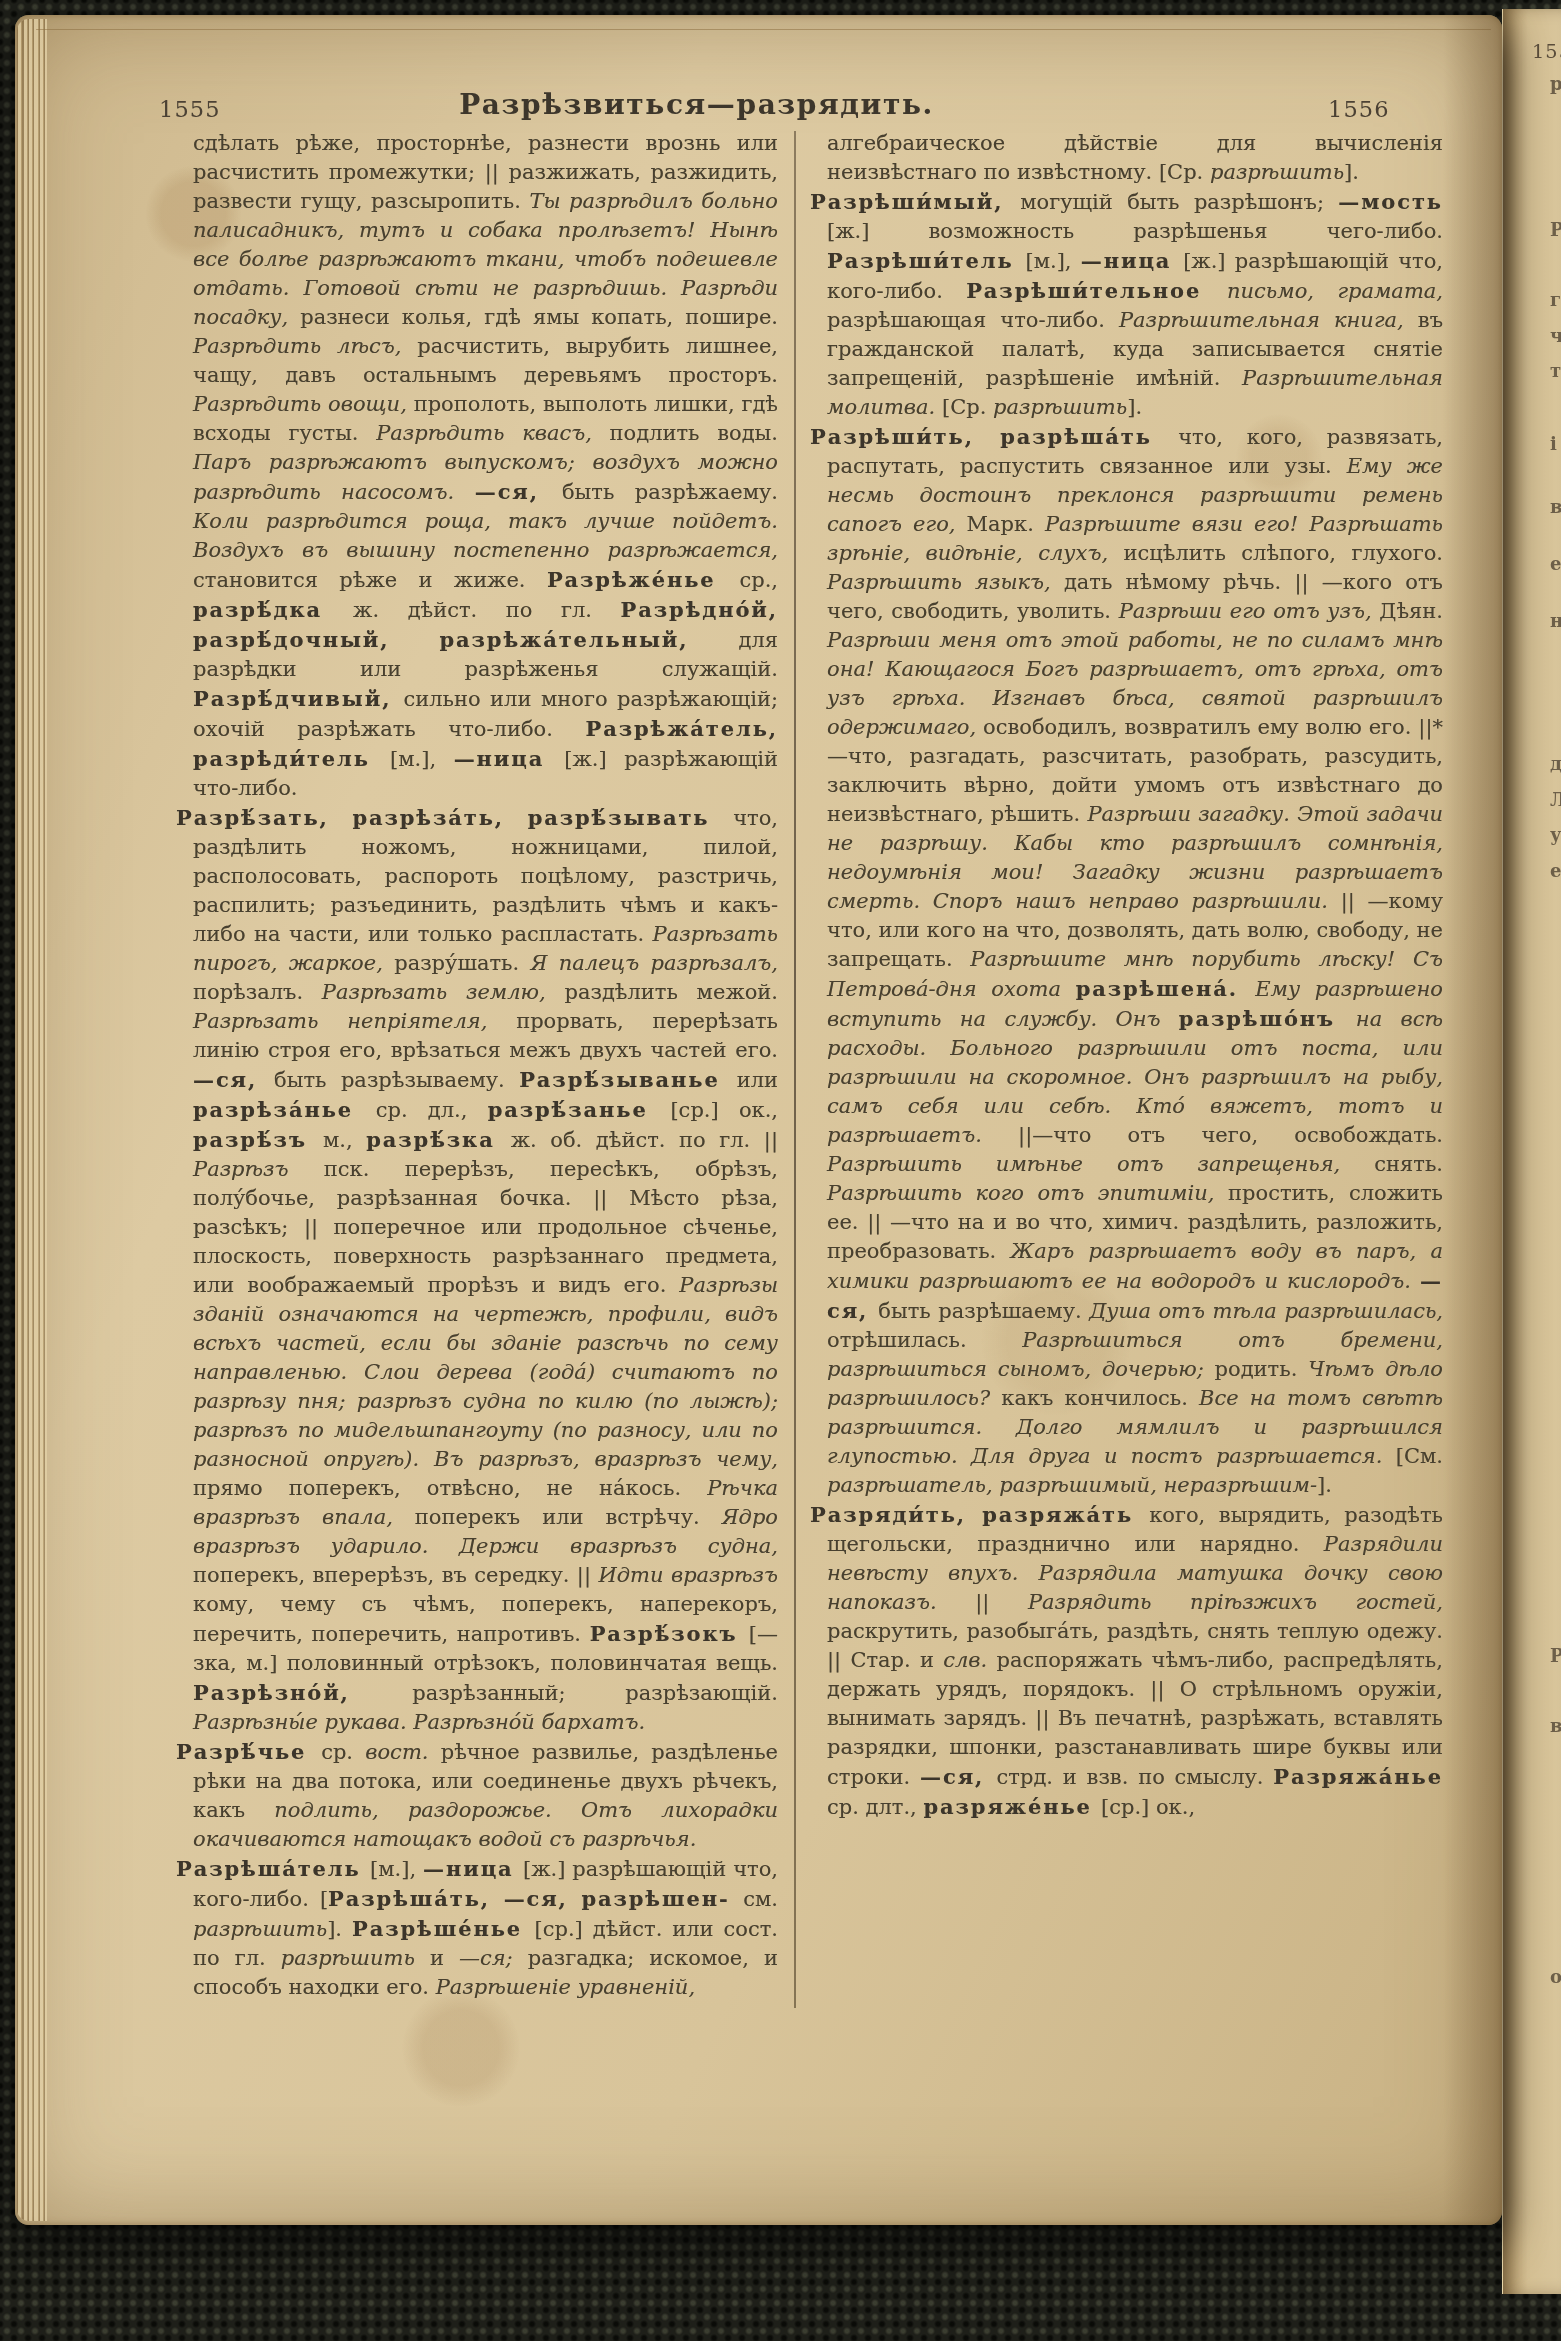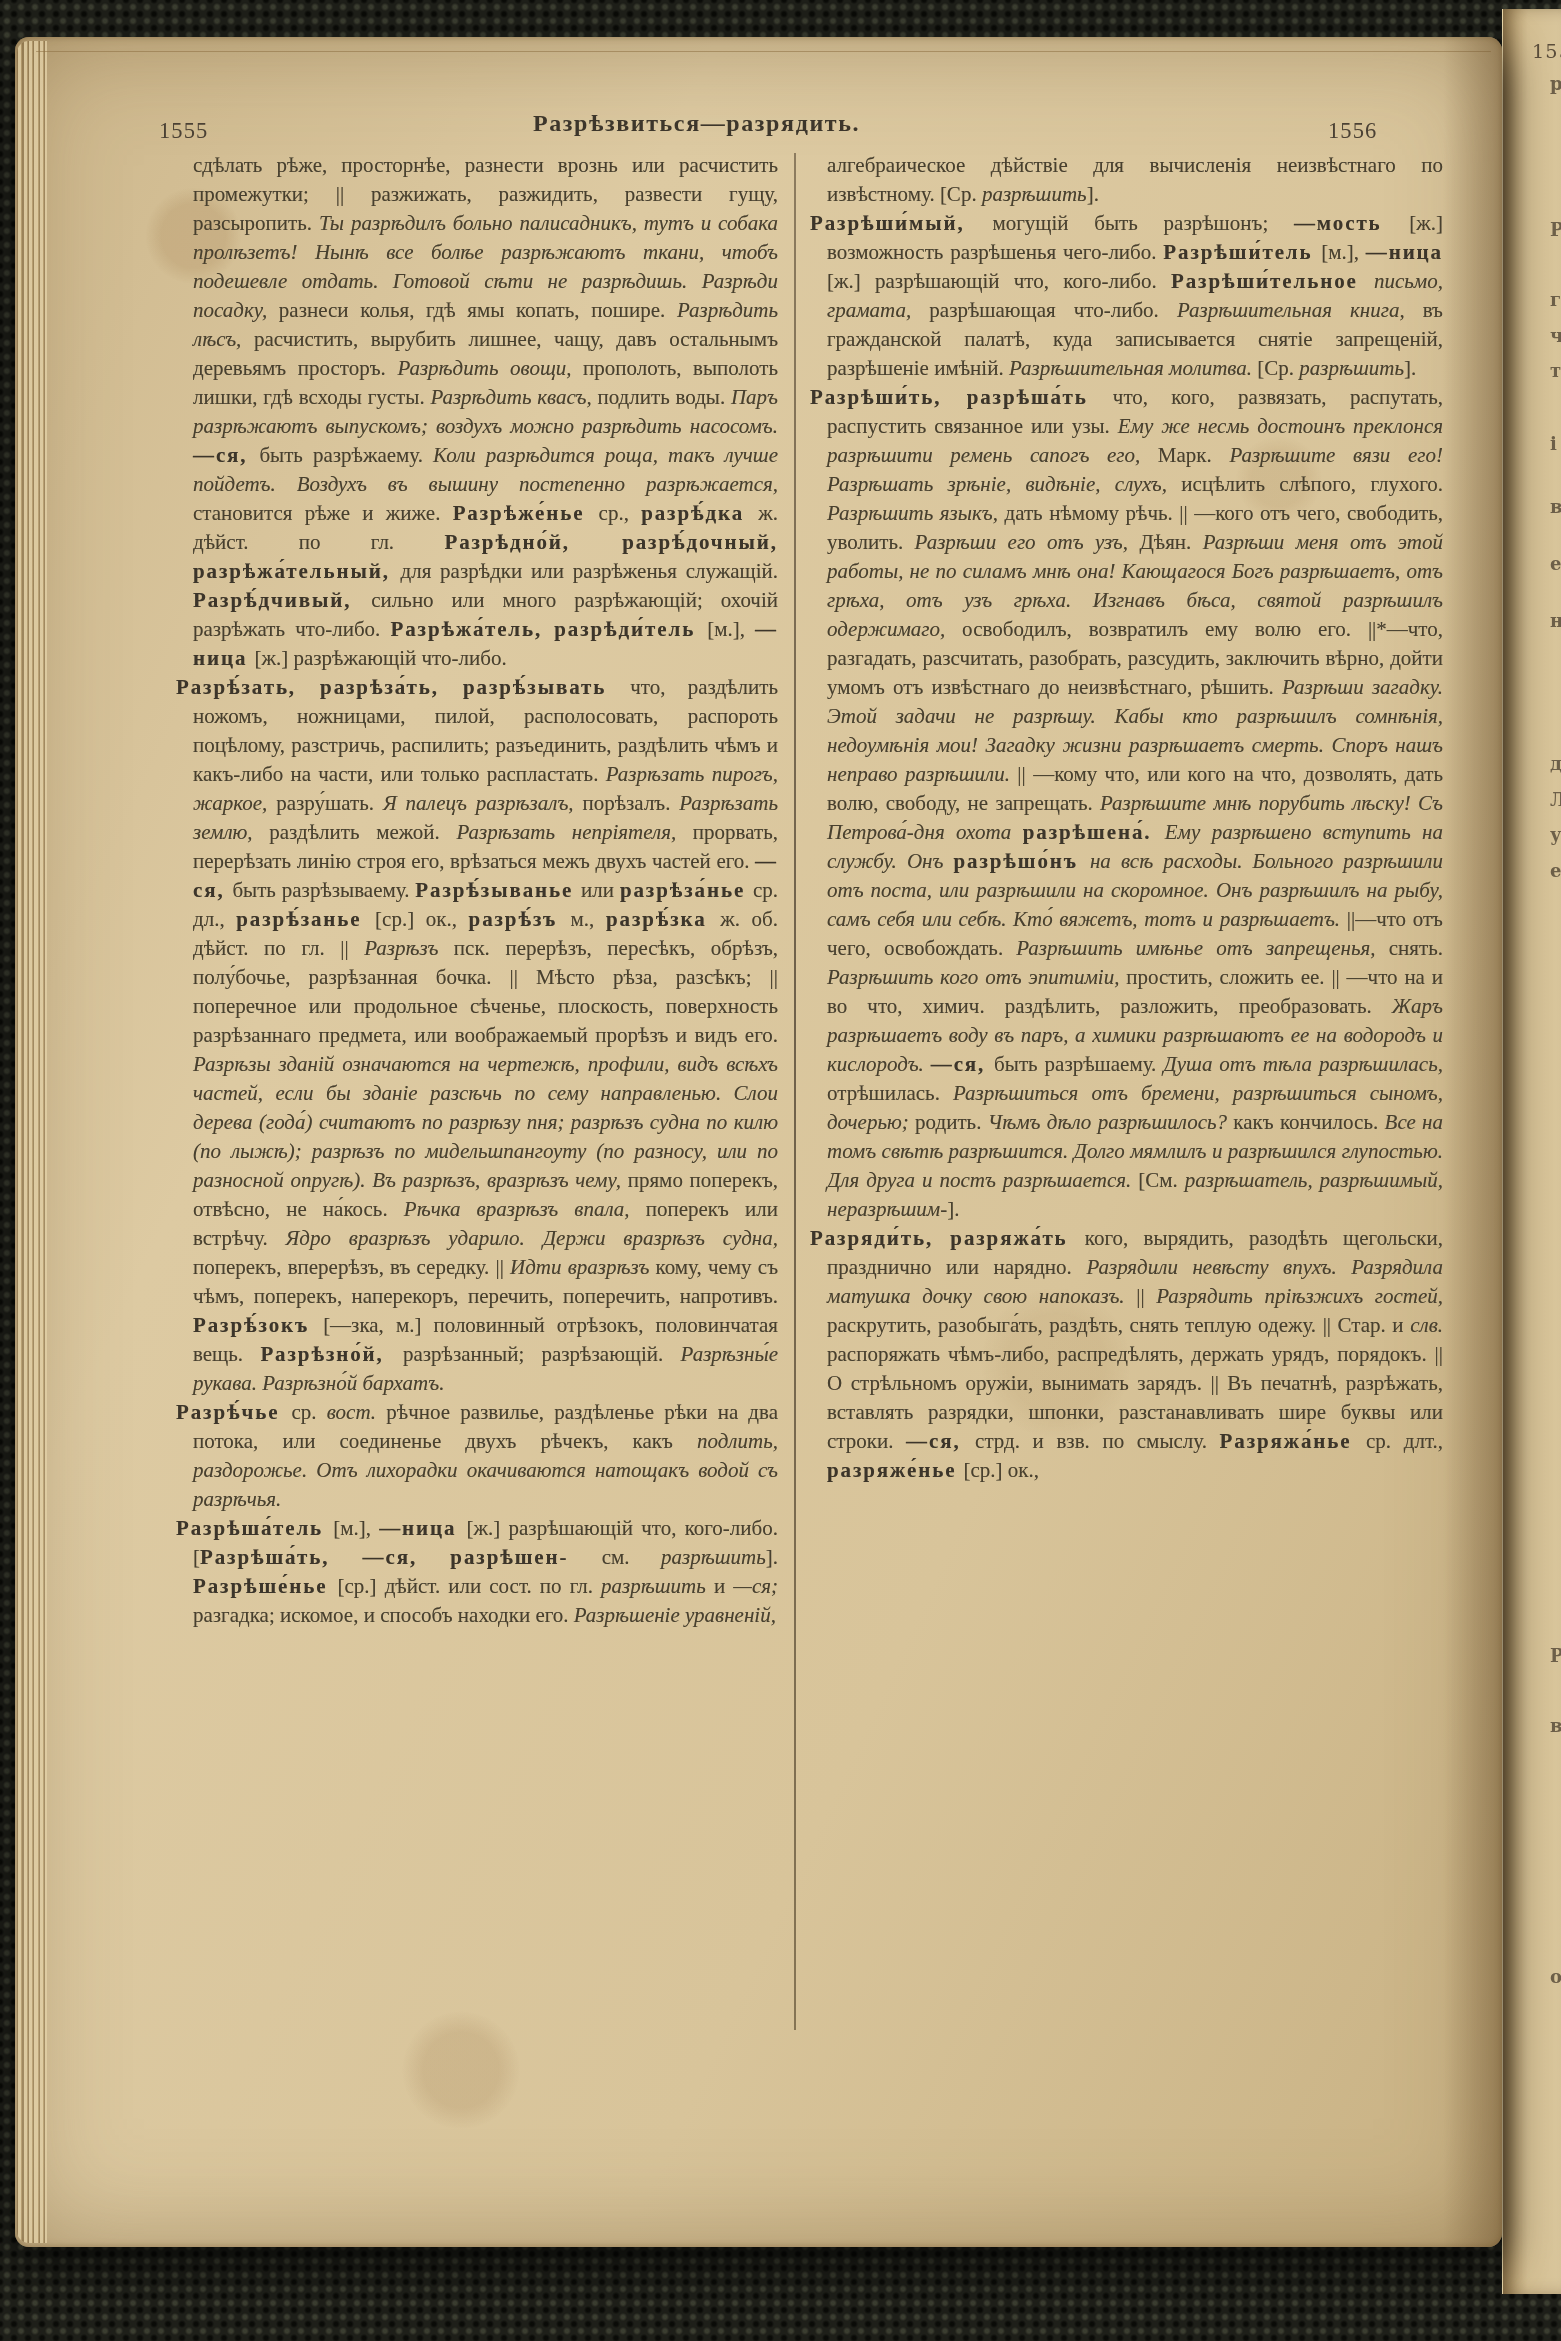--- a/index.html
+++ b/index.html
@@ -7,28 +7,27 @@
     position:relative;width:1561px;height:2342px;overflow:hidden;
     background-color:#1e1f19;
     background-image:
       radial-gradient(rgba(64,66,52,.85) 18%, transparent 42%),
       radial-gradient(rgba(8,9,6,.9) 18%, transparent 42%);
     background-size:14px 14px;
     background-position:0 0,7px 7px;
     font-family:"DejaVu Serif","Liberation Serif",serif;
   }
   .page{
-    position:absolute;left:15px;top:37px;width:1487px;height:2210px;
+    position:absolute;left:15px;top:15px;width:1487px;height:2210px;
     background:linear-gradient(115deg,#cdb78c,#ddcaa2 28%,#d8c49a 65%,#c8b183);
     border-radius:14px;
     box-shadow:
       inset 0 0 107px rgba(108,82,42,.45),
       inset 0 0 7.5px rgba(116,88,46,.55),
       0 16px 43px rgba(0,0,0,.7);
-    font-family: Liberation Serif, serif;
   }
   .page::before{ 
     content:"";position:absolute;inset:0;border-radius:14px;pointer-events:none;
     background-image:
       radial-gradient(circle at 12% 9%, rgba(150,110,60,.18) 0 32px, transparent 48px),
       radial-gradient(circle at 85% 20%, rgba(150,110,60,.12) 0 27px, transparent 43px),
       radial-gradient(circle at 30% 92%, rgba(140,100,55,.15) 0 38px, transparent 59px),
       radial-gradient(circle at 70% 60%, rgba(150,115,65,.10) 0 48px, transparent 75px);
   }
   .page::after{ 
@@ -44,21 +43,21 @@
   }
   .top-edge-line{
     position:absolute;left:21.4px;top:14px;right:10.7px;height:1.1px;
     background:rgba(140,112,66,.55);border-radius:1.1px;
   }
   .pagenum{position:absolute;top:81px;font-size:22.5px;color:#4b4134;letter-spacing:1.1px;}
   .pagenum.left{left:144px;}
   .pagenum.right{left:1313px;}
   .header-title{
     position:absolute;top:73px;left:0;width:1363px;text-align:center;
-    font-weight:bold;font-size:24px;letter-spacing:1.6px;color:#3d362b;
+    font-weight:bold;font-size:28px;letter-spacing:1.6px;color:#3d362b;
   }
   .col-rule{
     position:absolute;left:779px;top:116px;width:1.6px;height:1877px;
     background:linear-gradient(#8d7c5f,#6e604a 45%,#857454);
   }
   .col{
     position:absolute;top:114px;left:161px;width:602px;
     font-size:21px;line-height:29px;text-align:justify;
     color:#48402f;text-shadow:0 0 0.5px rgba(72,64,47,.35);
   }

